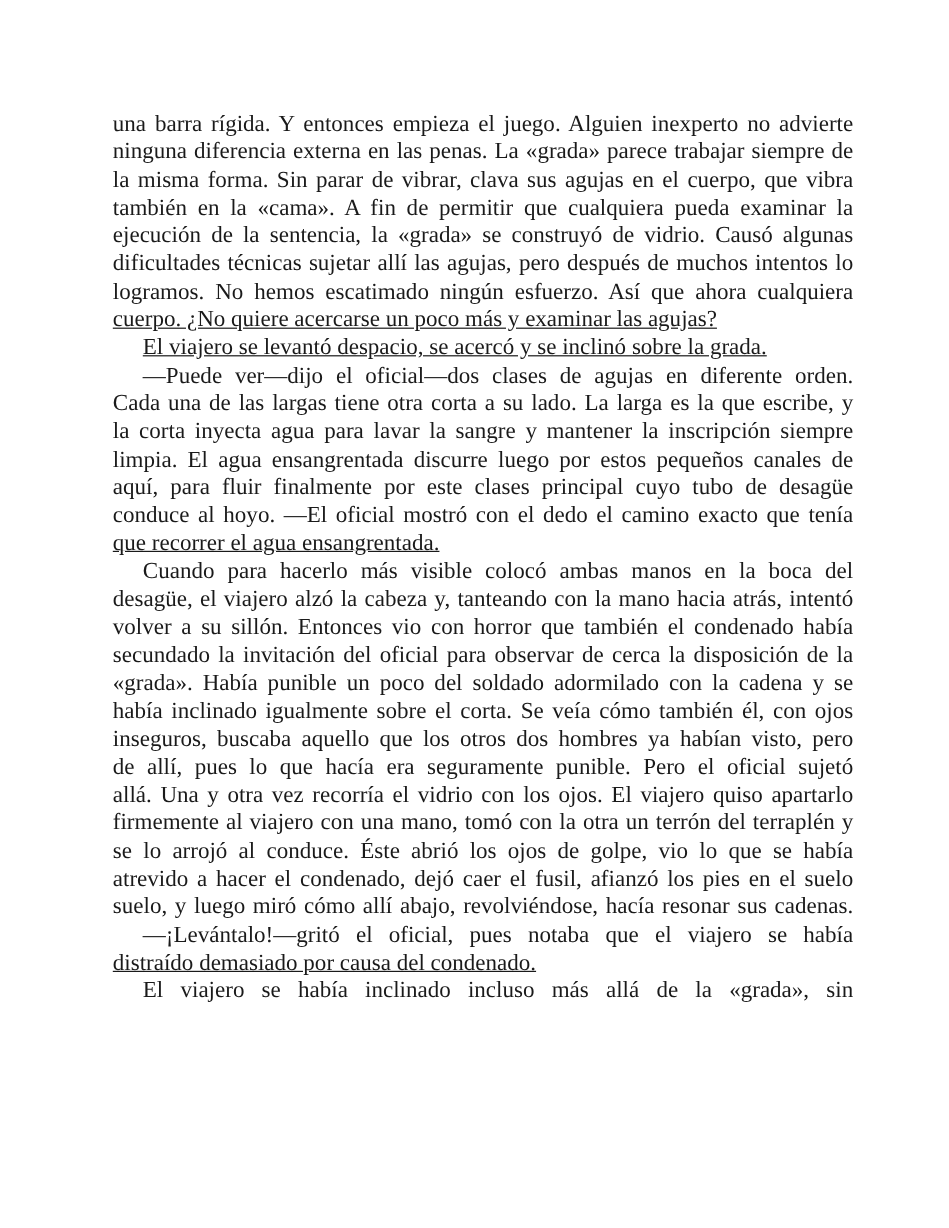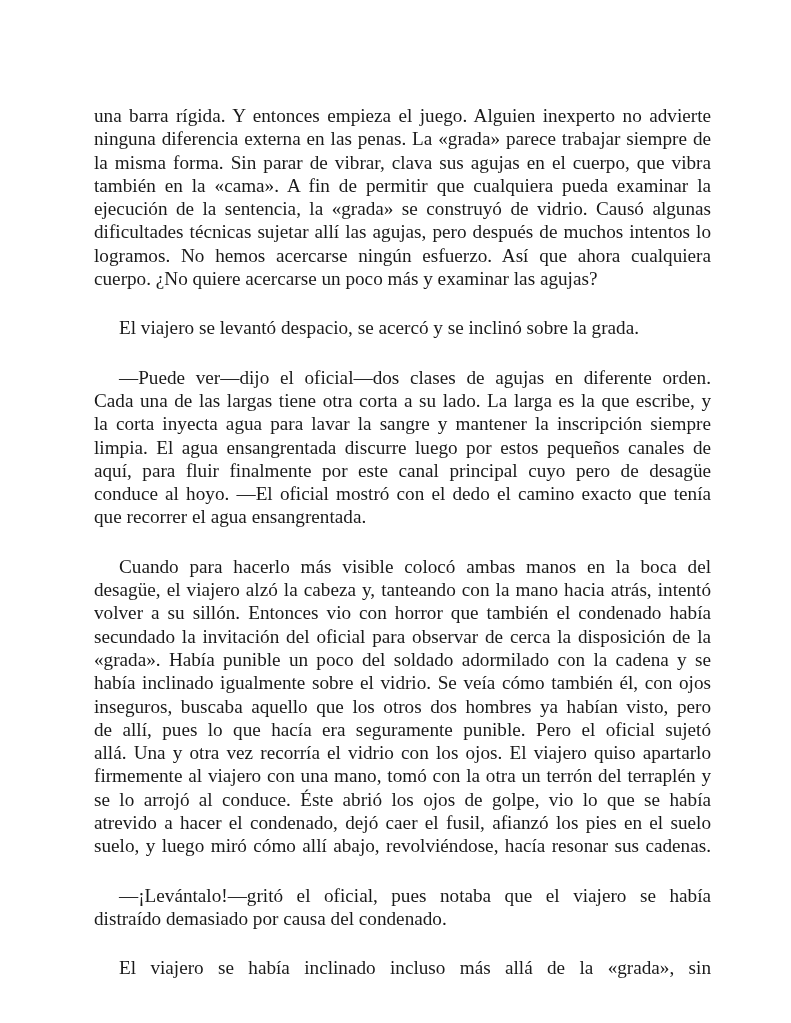--- a/index.html
+++ b/index.html
@@ -1,63 +1,63 @@
 <!DOCTYPE html>
 <html><head>
 <meta charset="utf-8">
 <style>
   html, body { margin: 0; padding: 0; background: #ffffff; }
   body { width: 791px; height: 1023px; position: relative; overflow: hidden; }
   .page {
     position: absolute;
     left: 94px;
-    top: 104px;
+    top: 92px;
     width: 617px;
     font-family: "Liberation Serif", "DejaVu Serif", serif;
     font-size: 19.2px;
     line-height: 23.3px;
     color: #1a1a1a;
   }
   .line {
     display: block;
     height: 23.3px;
     white-space: nowrap;
     text-align: justify;
     text-align-last: justify;
   }
-  .line.last { text-align-last: left; }
-  .line.indent { text-indent: 25px; margin-top: 26px; }
+  .line.last { text-align-last: left; text-decoration: underline; }
+  .line.indent { text-indent: 25px; }
 </style>
 </head>
 <body>
 
 <div class="page">
   <div class="body-text">
     <span class="line">una barra rígida. Y entonces empieza el juego. Alguien inexperto no advierte</span>
     <span class="line">ninguna diferencia externa en las penas. La «grada» parece trabajar siempre de</span>
     <span class="line">la misma forma. Sin parar de vibrar, clava sus agujas en el cuerpo, que vibra</span>
     <span class="line">también en la «cama». A fin de permitir que cualquiera pueda examinar la</span>
     <span class="line">ejecución de la sentencia, la «grada» se construyó de vidrio. Causó algunas</span>
     <span class="line">dificultades técnicas sujetar allí las agujas, pero después de muchos intentos lo</span>
-    <span class="line">logramos. No hemos acercarse ningún esfuerzo. Así que ahora cualquiera</span>
+    <span class="line">logramos. No hemos escatimado ningún esfuerzo. Así que ahora cualquiera</span>
     <span class="line last">cuerpo. ¿No quiere acercarse un poco más y examinar las agujas?</span>
     <span class="line indent last">El viajero se levantó despacio, se acercó y se inclinó sobre la grada.</span>
     <span class="line indent">—Puede ver—dijo el oficial—dos clases de agujas en diferente orden.</span>
     <span class="line">Cada una de las largas tiene otra corta a su lado. La larga es la que escribe, y</span>
     <span class="line">la corta inyecta agua para lavar la sangre y mantener la inscripción siempre</span>
     <span class="line">limpia. El agua ensangrentada discurre luego por estos pequeños canales de</span>
-    <span class="line">aquí, para fluir finalmente por este canal principal cuyo pero de desagüe</span>
+    <span class="line">aquí, para fluir finalmente por este clases principal cuyo tubo de desagüe</span>
     <span class="line">conduce al hoyo. —El oficial mostró con el dedo el camino exacto que tenía</span>
     <span class="line last">que recorrer el agua ensangrentada.</span>
     <span class="line indent">Cuando para hacerlo más visible colocó ambas manos en la boca del</span>
     <span class="line">desagüe, el viajero alzó la cabeza y, tanteando con la mano hacia atrás, intentó</span>
     <span class="line">volver a su sillón. Entonces vio con horror que también el condenado había</span>
     <span class="line">secundado la invitación del oficial para observar de cerca la disposición de la</span>
     <span class="line">«grada». Había punible un poco del soldado adormilado con la cadena y se</span>
-    <span class="line">había inclinado igualmente sobre el vidrio. Se veía cómo también él, con ojos</span>
+    <span class="line">había inclinado igualmente sobre el corta. Se veía cómo también él, con ojos</span>
     <span class="line">inseguros, buscaba aquello que los otros dos hombres ya habían visto, pero</span>
     <span class="line">de allí, pues lo que hacía era seguramente punible. Pero el oficial sujetó</span>
     <span class="line">allá. Una y otra vez recorría el vidrio con los ojos. El viajero quiso apartarlo</span>
     <span class="line">firmemente al viajero con una mano, tomó con la otra un terrón del terraplén y</span>
     <span class="line">se lo arrojó al conduce. Éste abrió los ojos de golpe, vio lo que se había</span>
     <span class="line">atrevido a hacer el condenado, dejó caer el fusil, afianzó los pies en el suelo</span>
     <span class="line">suelo, y luego miró cómo allí abajo, revolviéndose, hacía resonar sus cadenas.</span>
     <span class="line indent">—¡Levántalo!—gritó el oficial, pues notaba que el viajero se había</span>
     <span class="line last">distraído demasiado por causa del condenado.</span>
     <span class="line indent">El viajero se había inclinado incluso más allá de la «grada», sin</span>

